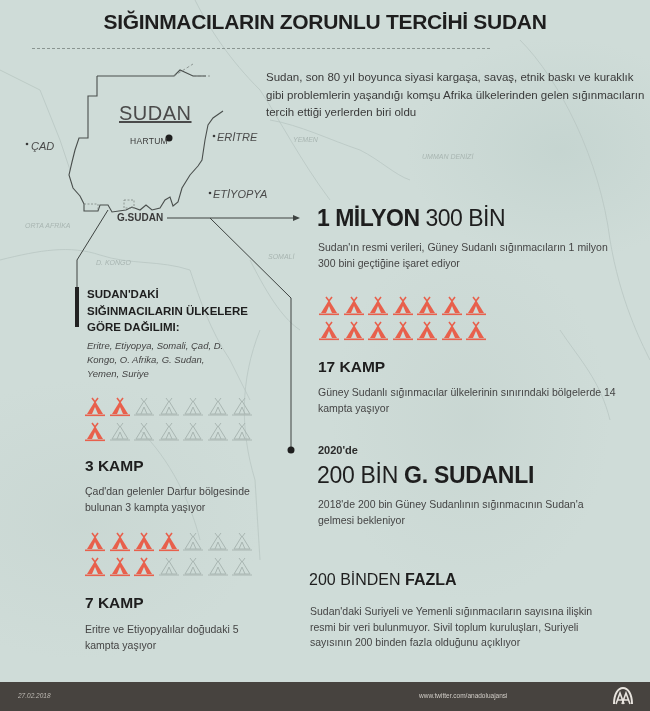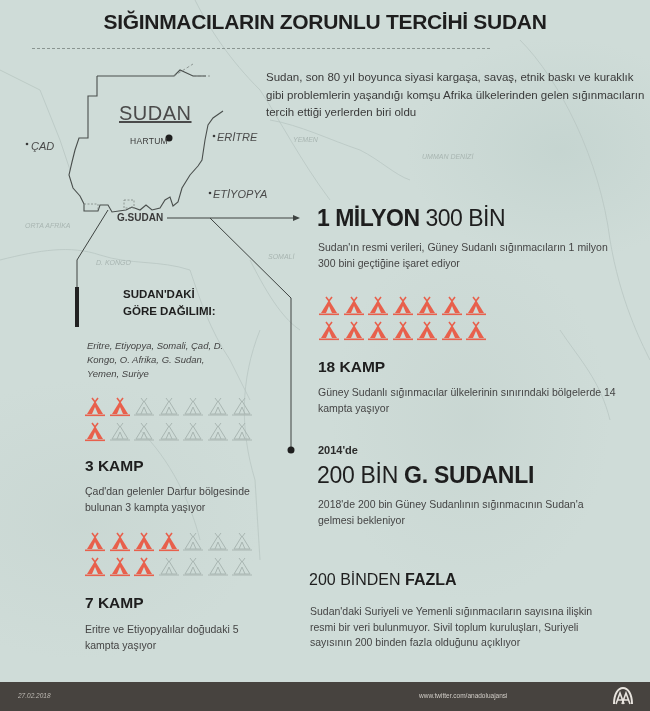--- a/index.html
+++ b/index.html
@@ -36,21 +36,21 @@
     .map-label.faint { color: #a8b5b1; font-style: italic; font-size: 7px; }
     .sudan-label { position: absolute; left: 119px; top: 102px; font-size: 20px; color: #4a4a4a; letter-spacing: 0.5px; text-decoration: underline; }
     .hartum { position: absolute; left: 130px; top: 136px; font-size: 8.5px; color: #3a3a3a; letter-spacing: 0.3px; }
     .gsudan { position: absolute; left: 117px; top: 212px; font-size: 10px; font-weight: bold; color: #3a3a3a; }
 
     .big-head { position: absolute; color: #1e1e1e; }
     .big-head .b { font-weight: bold; }
     .desc { position: absolute; font-size: 10.5px; line-height: 15.5px; color: #444; }
 
     .dist-bar { position: absolute; left: 75px; top: 287px; width: 4px; height: 40px; background: #222; }
-    .dist-title { position: absolute; left: 87px; top: 286px; font-size: 11.5px; line-height: 16.5px; font-weight: bold; color: #1e1e1e; margin-left: 36px; }
+    .dist-title { position: absolute; left: 87px; top: 286px; font-size: 11.5px; line-height: 16.5px; font-weight: bold; color: #1e1e1e; }
     .dist-list { position: absolute; left: 87px; top: 339px; font-size: 9.5px; line-height: 14px; font-style: italic; color: #444; width: 150px; }
 
     .tent-grid { position: absolute; display: grid; grid-template-columns: repeat(7, 24.5px); row-gap: 5px; }
     .tent { width: 22px; height: 20px; }
 
     .kamp-head { position: absolute; font-size: 15.5px; font-weight: bold; color: #1e1e1e; }
 
     .footer {
       position: absolute; left: 0; top: 682px; width: 650px; height: 29px;
       background: #47433f;
@@ -198,26 +198,27 @@
         <path d="M11 10 L8 17 L14 17 Z" fill="#cfdcd8"></path>
         <rect x="1" y="17.5" width="20" height="1.6" fill="#e8604c"></rect>
       </svg></div>
     <div class="tent"><svg viewBox="0 0 22 20" width="22" height="20">
         <path d="M8 1 L11 5 L14 1" stroke="#e8604c" stroke-width="1.6" fill="none"></path>
         <path d="M11 4 L3 17 L19 17 Z" fill="#e8604c"></path>
         <path d="M11 10 L8 17 L14 17 Z" fill="#cfdcd8"></path>
         <rect x="1" y="17.5" width="20" height="1.6" fill="#e8604c"></rect>
       </svg></div>
   </div>
-<div class="kamp-head" style="left:318px; top:358px;">18 KAMP</div>
+<div class="kamp-head" style="left:318px; top:358px;">17 KAMP</div>
 <div class="desc" style="left:318px; top:385px; width:300px;">Güney Sudanlı sığınmacılar ülkelerinin sınırındaki bölgelerde 14 kampta yaşıyor</div>
 
 <div class="dist-bar"></div>
 <div class="dist-title">
   <div>SUDAN'DAKİ</div>
+  <div>SIĞINMACILARIN ÜLKELERE</div>
   <div>GÖRE DAĞILIMI:</div>
 </div>
 <div class="dist-list">Eritre, Etiyopya, Somali, Çad, D. Kongo, O. Afrika, G. Sudan, Yemen, Suriye</div>
 
 <div class="tent-grid" id="tents3" style="left:84px; top:397px;">
     <div class="tent"><svg viewBox="0 0 22 20" width="22" height="20">
         <path d="M8 1 L11 5 L14 1" stroke="#e8604c" stroke-width="1.6" fill="none"></path>
         <path d="M11 4 L3 17 L19 17 Z" fill="#e8604c"></path>
         <path d="M11 10 L8 17 L14 17 Z" fill="#cfdcd8"></path>
         <rect x="1" y="17.5" width="20" height="1.6" fill="#e8604c"></rect>
@@ -297,21 +298,21 @@
     <div class="tent"><svg viewBox="0 0 22 20" width="22" height="20">
         <path d="M8 1 L11 5 L14 1" stroke="#a9b6b2" stroke-width="1" fill="none"></path>
         <path d="M11 4 L3 17 L19 17 Z" stroke="#a9b6b2" stroke-width="1" fill="none"></path>
         <path d="M11 10 L8 17 M11 10 L14 17" stroke="#a9b6b2" stroke-width="1" fill="none"></path>
         <rect x="1" y="17.5" width="20" height="1" fill="#a9b6b2"></rect>
       </svg></div>
   </div>
 <div class="kamp-head" style="left:85px; top:457px;">3 KAMP</div>
 <div class="desc" style="left:85px; top:484px; width:190px;">Çad'dan gelenler Darfur bölgesinde bulunan 3 kampta yaşıyor</div>
 
-<div style="position:absolute; left:318px; top:444px; font-size:11px; font-weight:bold; color:#2b2b2b;">2014'de</div>
+<div style="position:absolute; left:318px; top:444px; font-size:11px; font-weight:bold; color:#2b2b2b;">2020'de</div>
 <div class="big-head" style="left:317px; top:462px; font-size:23px; letter-spacing:-0.3px;">
   <span>200 BİN </span><span class="b">G. SUDANLI</span>
 </div>
 <div class="desc" style="left:318px; top:497px; width:300px;">2018'de 200 bin Güney Sudanlının sığınmacının Sudan'a gelmesi bekleniyor</div>
 
 <div class="tent-grid" id="tents7" style="left:84px; top:532px;">
     <div class="tent"><svg viewBox="0 0 22 20" width="22" height="20">
         <path d="M8 1 L11 5 L14 1" stroke="#e8604c" stroke-width="1.6" fill="none"></path>
         <path d="M11 4 L3 17 L19 17 Z" fill="#e8604c"></path>
         <path d="M11 10 L8 17 L14 17 Z" fill="#cfdcd8"></path>

